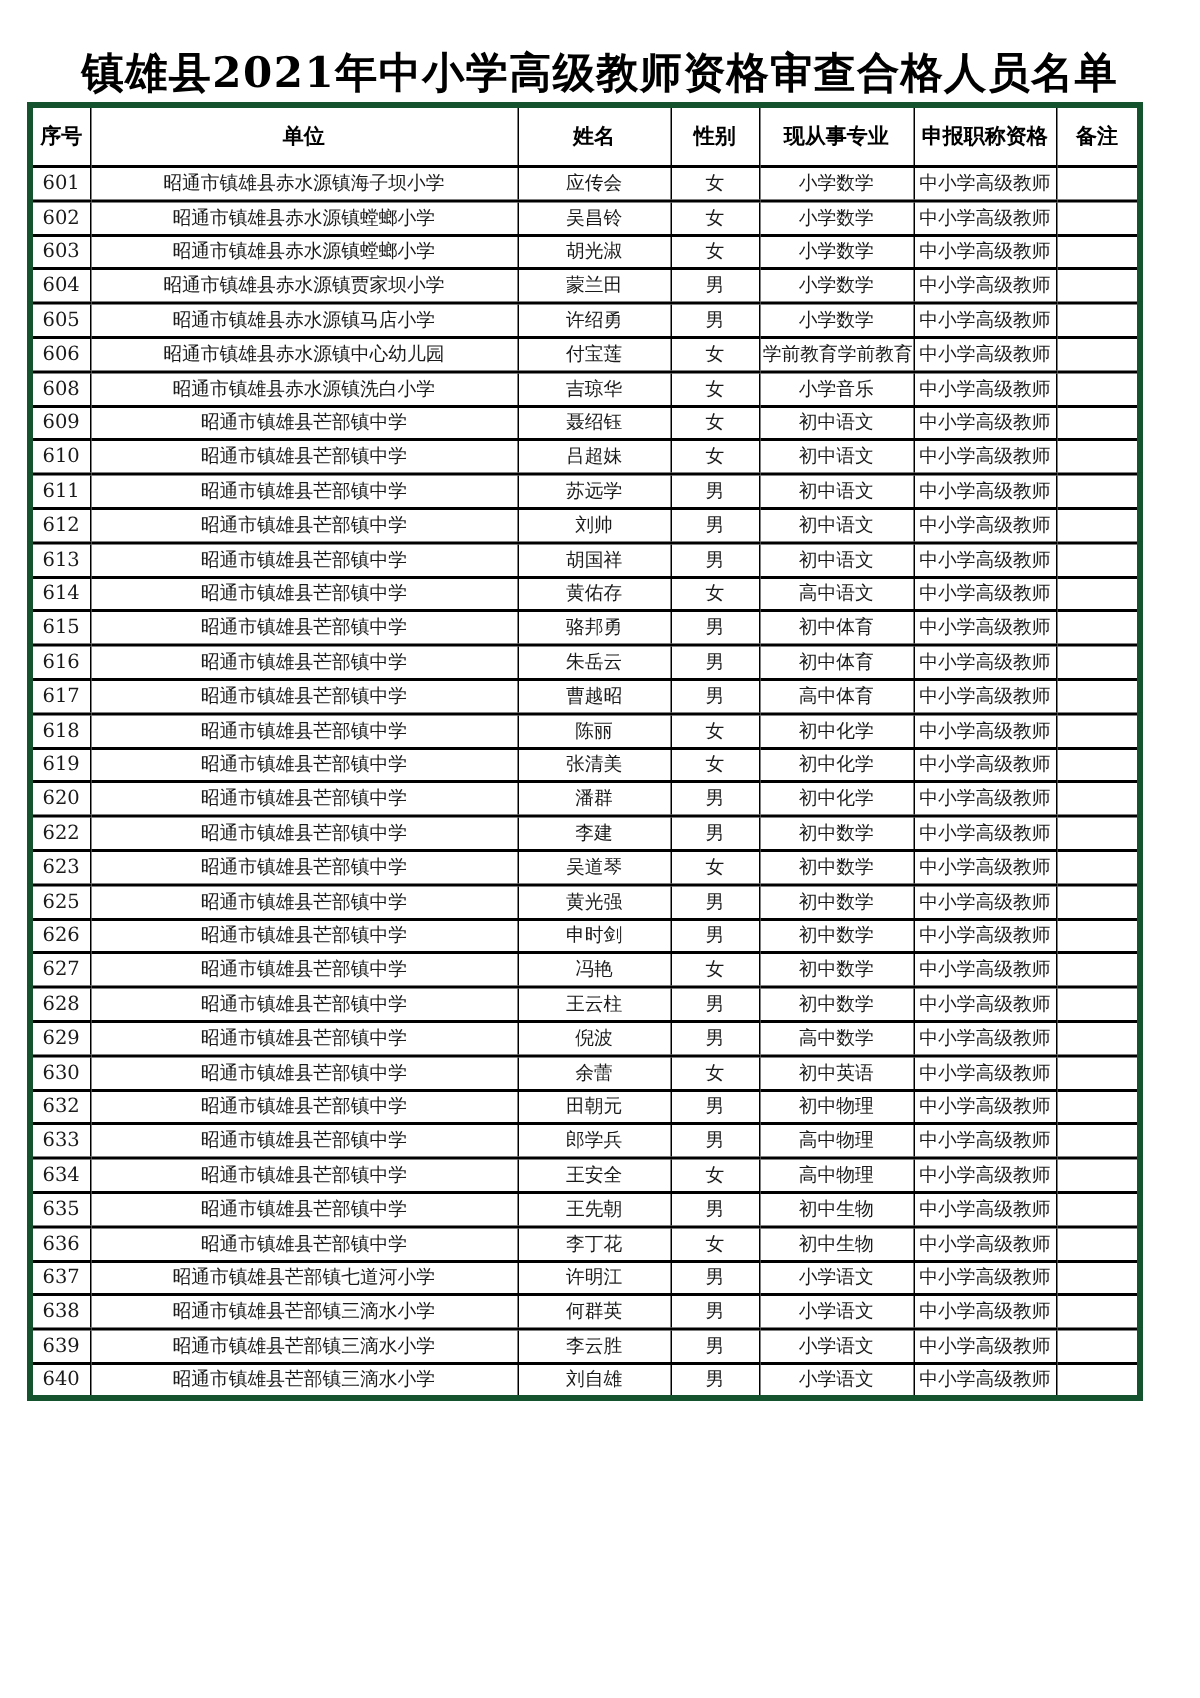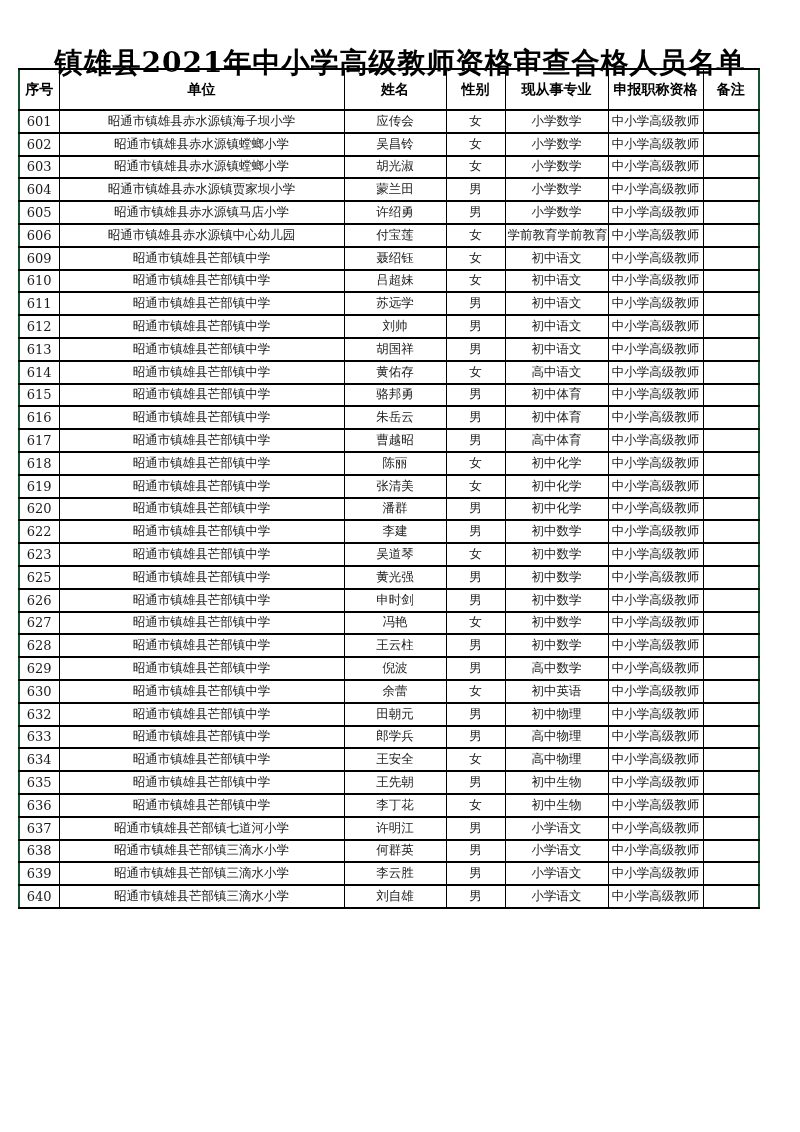--- a/index.html
+++ b/index.html
@@ -10,38 +10,38 @@
   .page {
     position: relative;
     width: 800px;
     height: 1132px;
     background: #ffffff;
     font-family: "DejaVu Serif", "Liberation Serif", serif;
     color: #000000;
     overflow: hidden;
   }
   .doc-title {
-    margin: 18px;
+    margin: 4px;
     padding-top: 26px;
     height: 38px;
     text-align: center;
     font-size: 28px;
     font-weight: bold;
     letter-spacing: 1px;
     color: #000000;
     font-family: "DejaVu Serif", "Liberation Serif", serif;
   }
   table.roster {
     position: absolute;
     left: 18px;
     top: 68px;
     width: 740px;
     border-collapse: collapse;
     table-layout: fixed;
-    border: 2px solid #14532d;
+    border: 4px solid #14532d;
   }
   table.roster th, table.roster td {
     border-left: 1px solid #000000;
     border-right: 1px solid #000000;
     border-top: 2px solid #000000;
     border-bottom: 2px solid #000000;
     text-align: center;
     vertical-align: middle;
     overflow: hidden;
     white-space: nowrap;
@@ -148,20 +148,29 @@
         <tr>
           <td class="c-index">606</td>
           <td class="c-unit">昭通市镇雄县赤水源镇中心幼儿园</td>
           <td class="c-name">付宝莲</td>
           <td class="c-gender">女</td>
           <td class="c-specialty">学前教育学前教育</td>
           <td class="c-title">中小学高级教师</td>
           <td class="c-remarks"></td>
         </tr>
         <tr>
+          <td class="c-index">608</td>
+          <td class="c-unit">昭通市镇雄县赤水源镇洗白小学</td>
+          <td class="c-name">吉琼华</td>
+          <td class="c-gender">女</td>
+          <td class="c-specialty">小学音乐</td>
+          <td class="c-title">中小学高级教师</td>
+          <td class="c-remarks"></td>
+        </tr>
+        <tr>
           <td class="c-index">609</td>
           <td class="c-unit">昭通市镇雄县芒部镇中学</td>
           <td class="c-name">聂绍钰</td>
           <td class="c-gender">女</td>
           <td class="c-specialty">初中语文</td>
           <td class="c-title">中小学高级教师</td>
           <td class="c-remarks"></td>
         </tr>
         <tr>
           <td class="c-index">610</td>

